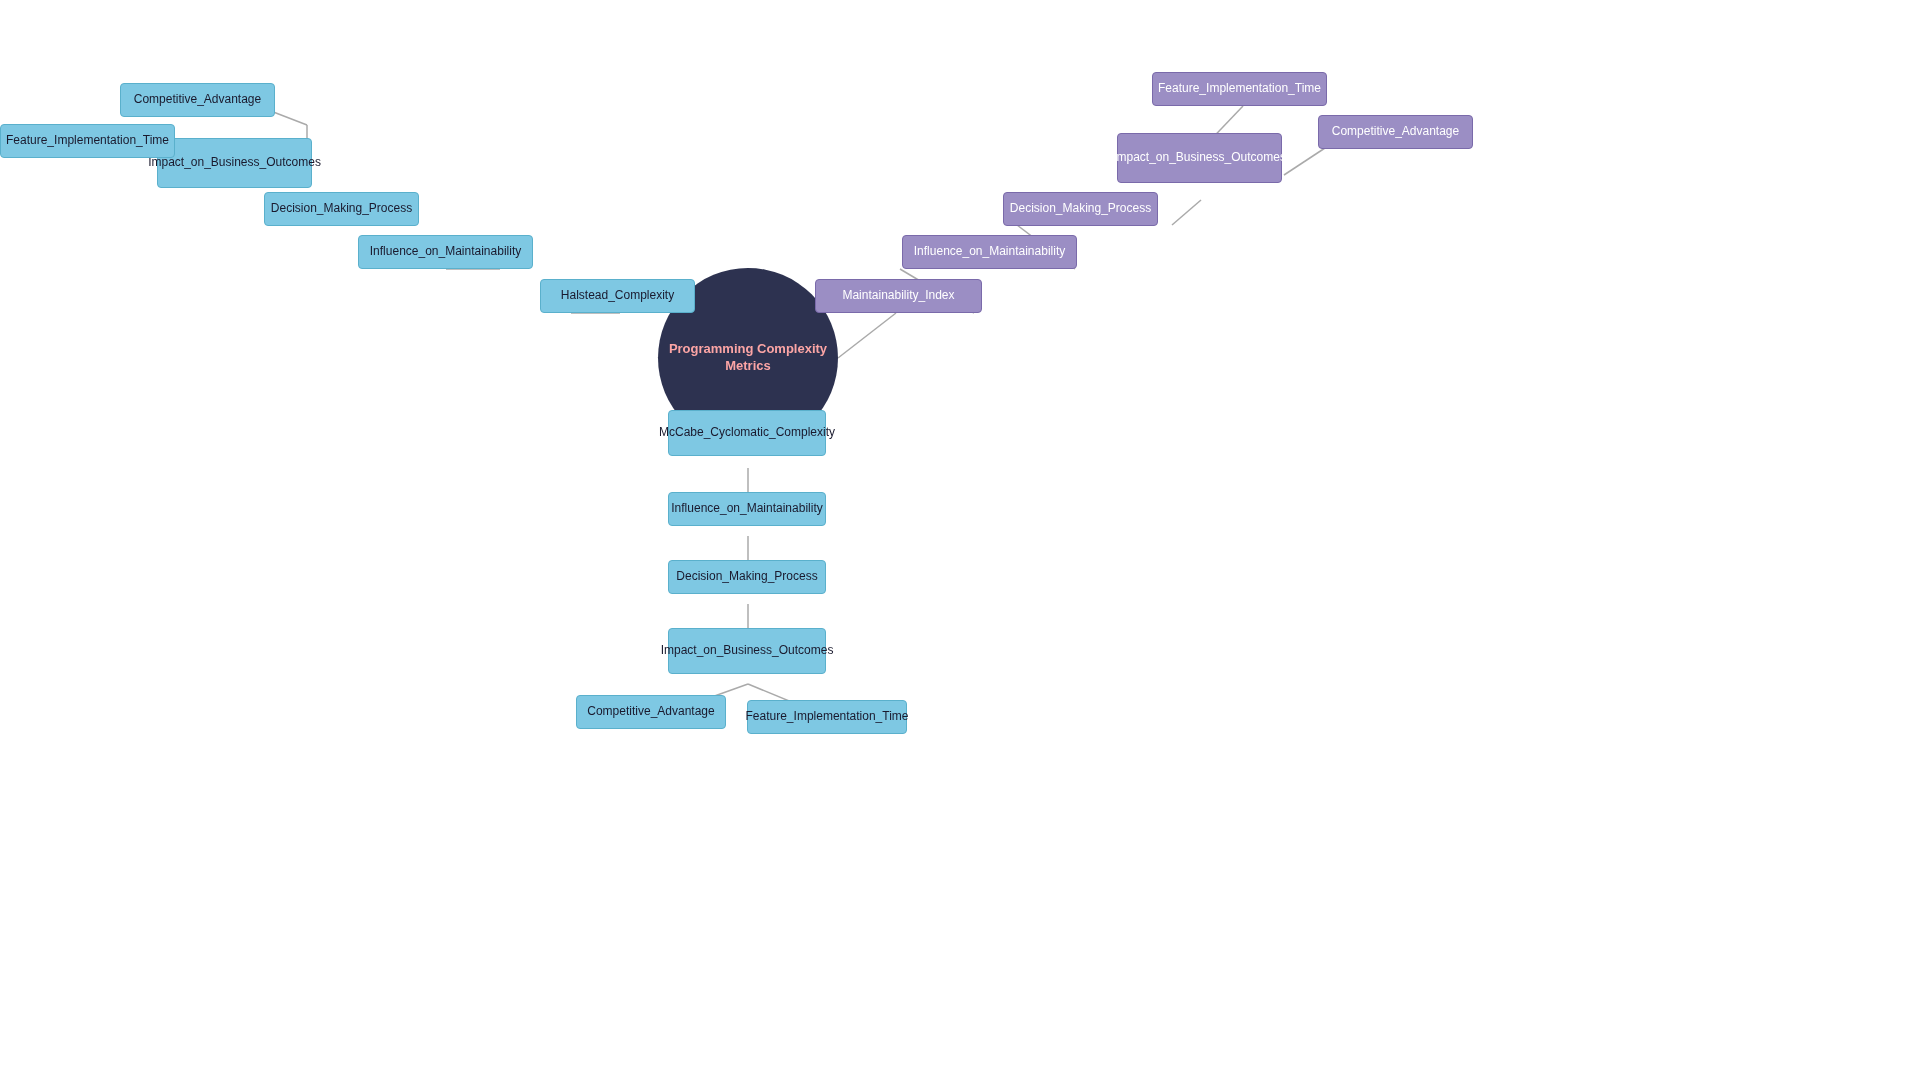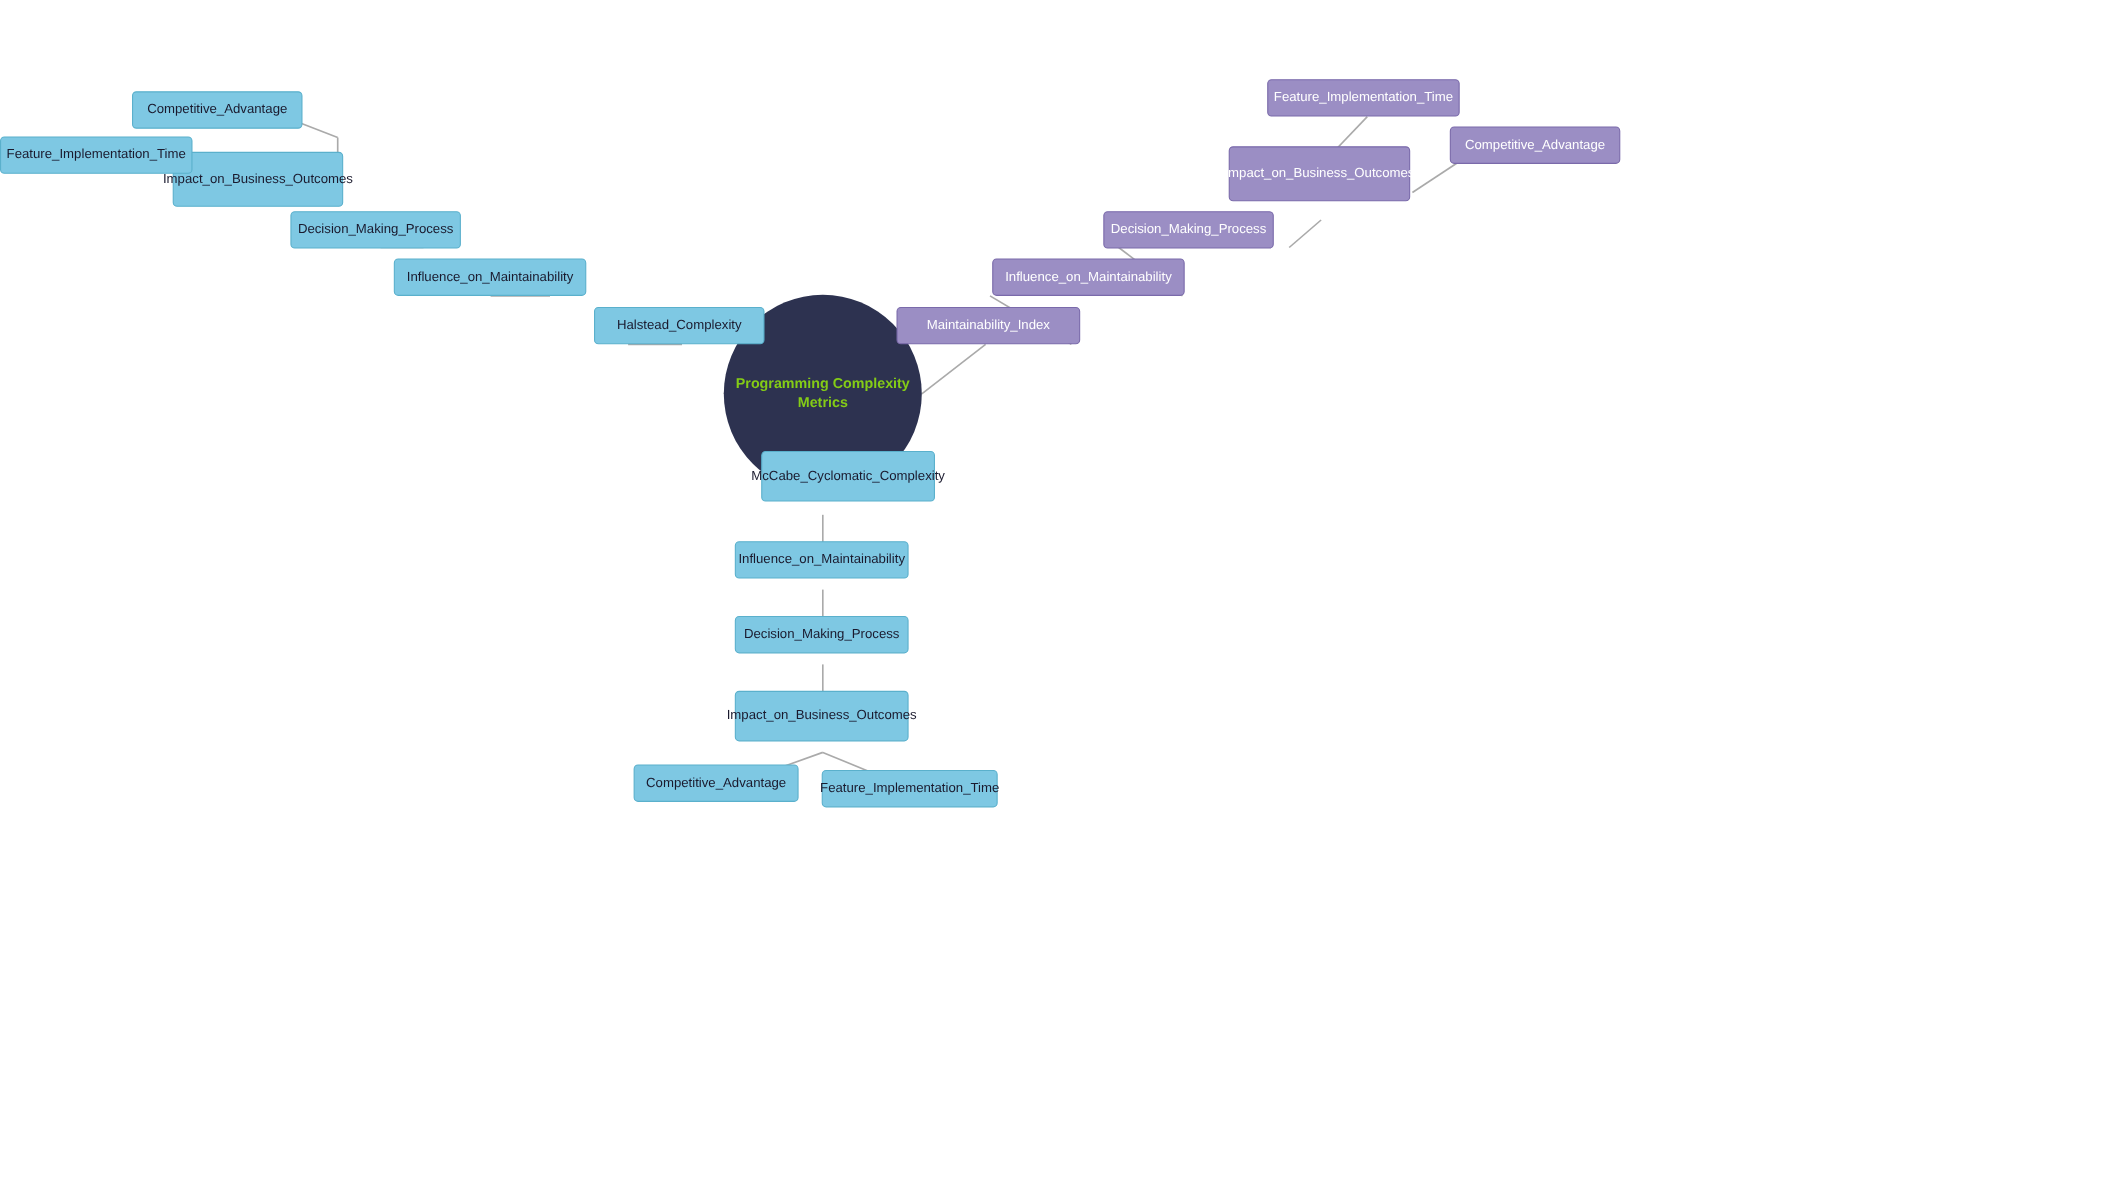--- a/index.html
+++ b/index.html
@@ -28,21 +28,21 @@
       color: #1a1a2e;
     }
     .node-purple {
       background: #9b8ec4;
       border: 1.5px solid #7a6aaa;
       color: #ffffff;
     }
     .node-center {
       background: #2d3250;
       border-radius: 50%;
-      color: #84cc16;
+      color: #fca5a5;
       font-size: 13px;
       font-weight: 600;
       text-align: center;
       display: flex;
       align-items: center;
       justify-content: center;
     }
     svg {
       position: absolute;
       top: 0; left: 0;
@@ -143,21 +143,21 @@
 </div>
 
 <div class="node node-purple" style="left: 1152px; top: 72px; width: 175px; height: 34px;">
   <span>Feature_Implementation_Time</span>
 </div>
 
 <div class="node node-purple" style="left: 1318px; top: 115px; width: 155px; height: 34px;">
   <span>Competitive_Advantage</span>
 </div>
 
-<div class="node node-blue" style="left: 668px; top: 410px; width: 158px; height: 46px; margin-left: 24px;">
+<div class="node node-blue" style="left: 668px; top: 410px; width: 158px; height: 46px;">
   <span>McCabe_Cyclomatic_Complexity</span>
 </div>
 
 <div class="node node-blue" style="left: 668px; top: 492px; width: 158px; height: 34px;">
   <span>Influence_on_Maintainability</span>
 </div>
 
 <div class="node node-blue" style="left: 668px; top: 560px; width: 158px; height: 34px;">
   <span>Decision_Making_Process</span>
 </div>

